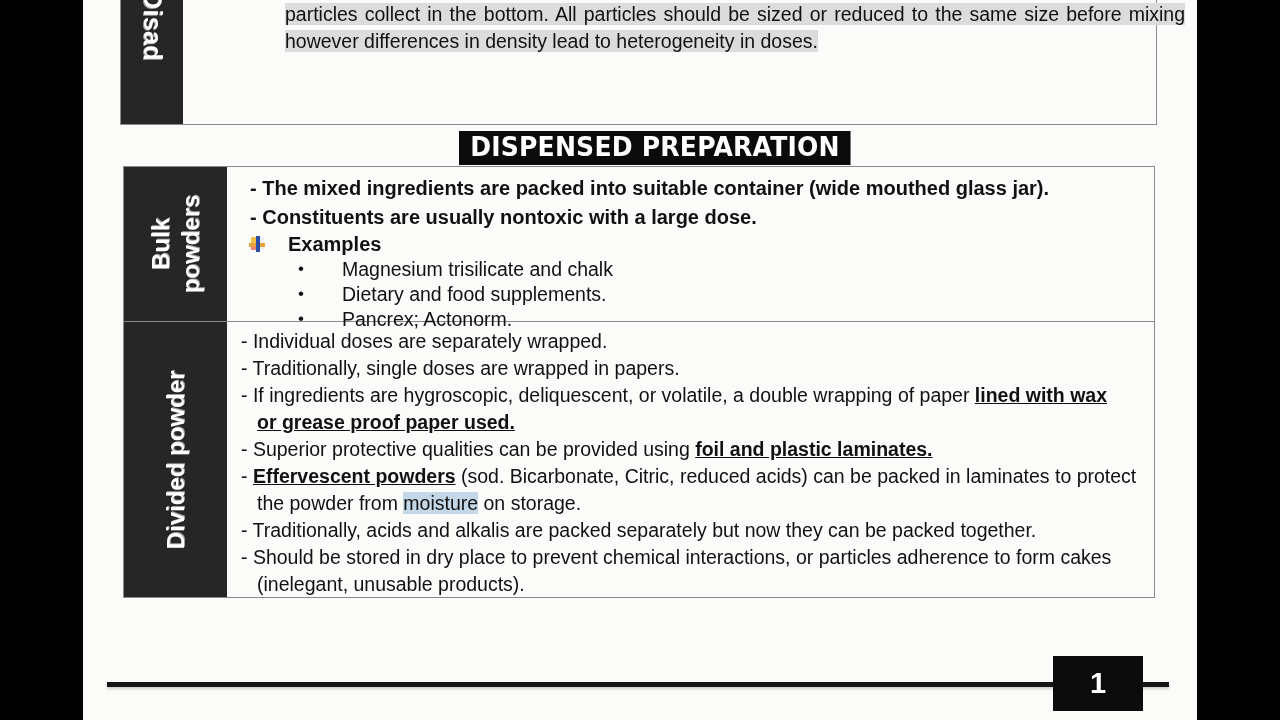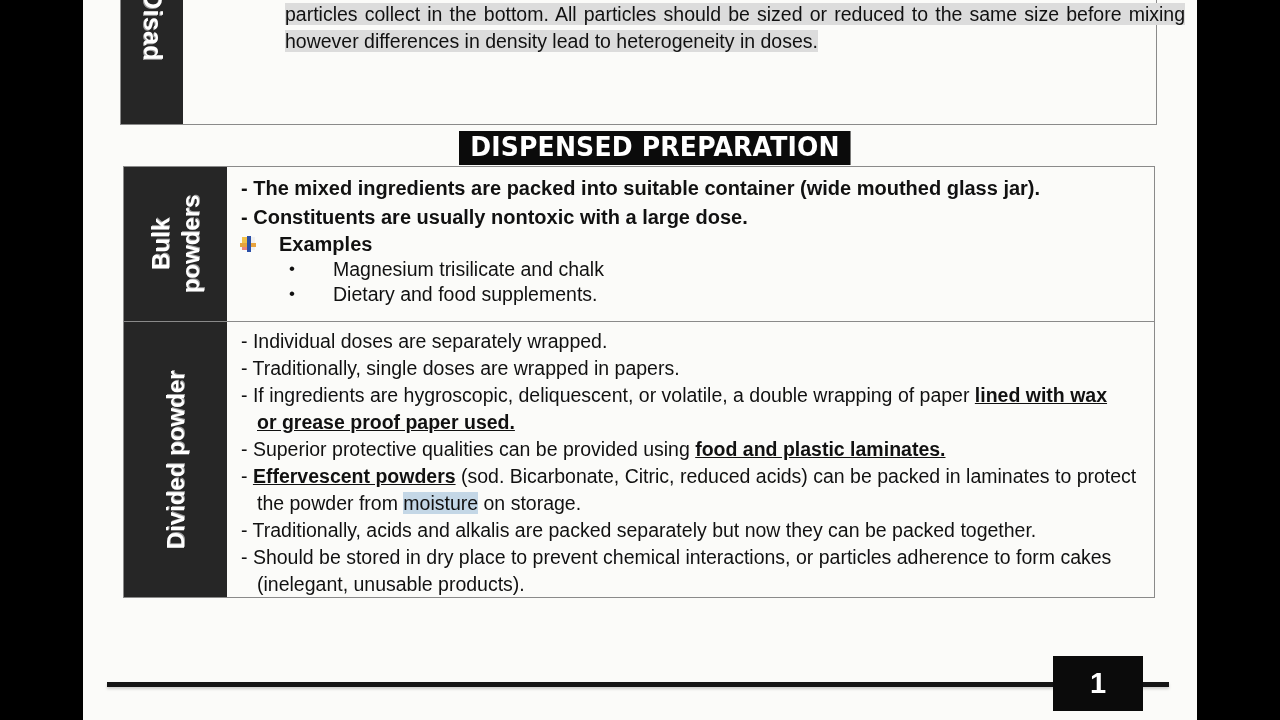--- a/index.html
+++ b/index.html
@@ -145,21 +145,21 @@
   #divided-vcell { width: 103px; }
   #bulk-label {
     font-size: 24px;
     line-height: 30px;
     text-align: center;
   }
   #bulk-label .l2 { display: block; }
   #divided-label { font-size: 24px; }
 
   #bulk-body {
-    left: 103px;
+    left: 112px;
     right: 0;
     padding: 8px 12px 0 14px;
   }
   #divided-body {
     left: 103px;
     right: 0;
     padding: 6px 10px 0 14px;
   }
 
   .b-line {
@@ -307,39 +307,40 @@
                 <i class="q3"></i>
                 <i class="q4"></i>
               <i class="hbar"></i>
                 <i class="vbar"></i>
             </span>
             <span class="ex-label">Examples</span>
           </div>
           <ul class="sub-bullets">
             <li>Magnesium trisilicate and chalk</li>
             <li>Dietary and food supplements.</li>
+            <li>Pancrex; Actonorm.</li>
           </ul>
         </div>
       </div>
 
       <div id="row-divided">
         <div class="vcell" id="divided-vcell">
           <div class="vlabel updown" id="divided-label">Divided powder</div>
         </div>
         <div class="body-cell" id="divided-body">
 
           <p class="d-line"><span>-  Individual doses are separately wrapped.</span></p>
 
           <p class="d-line"><span>-  Traditionally, single doses are wrapped in papers.</span></p>
 
           <p class="d-line"><span>-  If ingredients are hygroscopic, deliquescent, or volatile, a double wrapping of paper </span><span class="bu">lined with wax</span></p>
 
           <p class="d-line d-cont"><span class="bu">or grease proof paper used.</span></p>
 
-          <p class="d-line"><span>-  Superior protective qualities can be provided using </span><span class="bu">food and plastic laminates.</span></p>
+          <p class="d-line"><span>-  Superior protective qualities can be provided using </span><span class="bu">foil and plastic laminates.</span></p>
 
           <p class="d-line"><span>-  </span><span class="biu">Effervescent powders</span><span> (sod. Bicarbonate, Citric, reduced acids) can be packed in laminates to protect</span></p>
 
           <p class="d-line d-cont"><span>the powder from </span><span class="sel">moisture</span><span> on storage.</span></p>
 
           <p class="d-line"><span>-  Traditionally, acids and alkalis are packed separately but now they can be packed together.</span></p>
 
           <p class="d-line"><span>-  Should be stored in dry place to prevent chemical interactions, or particles adherence to form cakes</span></p>
 
           <p class="d-line d-cont"><span>(inelegant, unusable products).</span></p>

